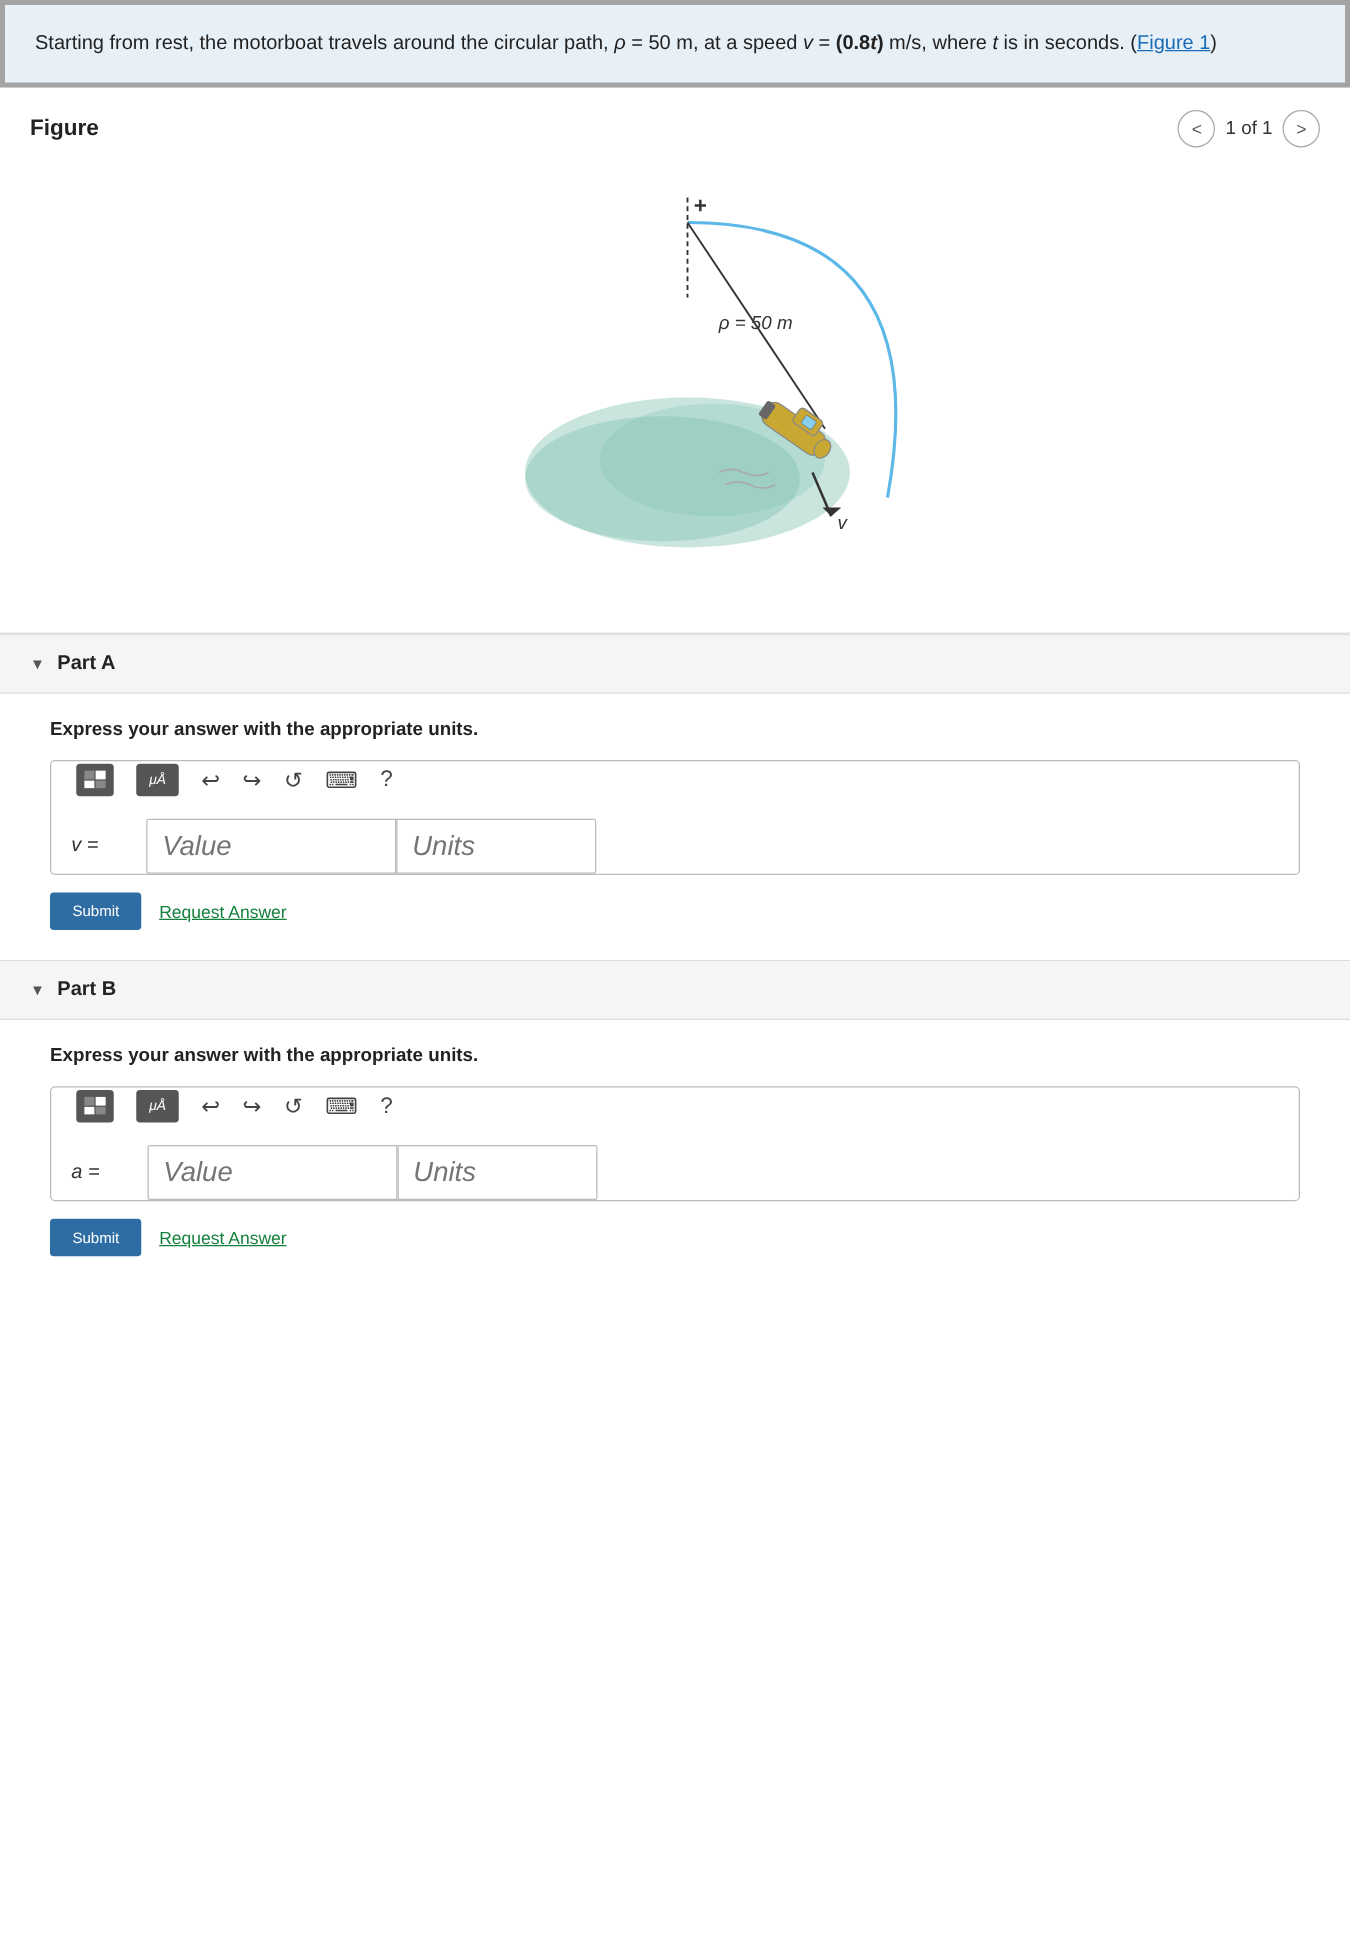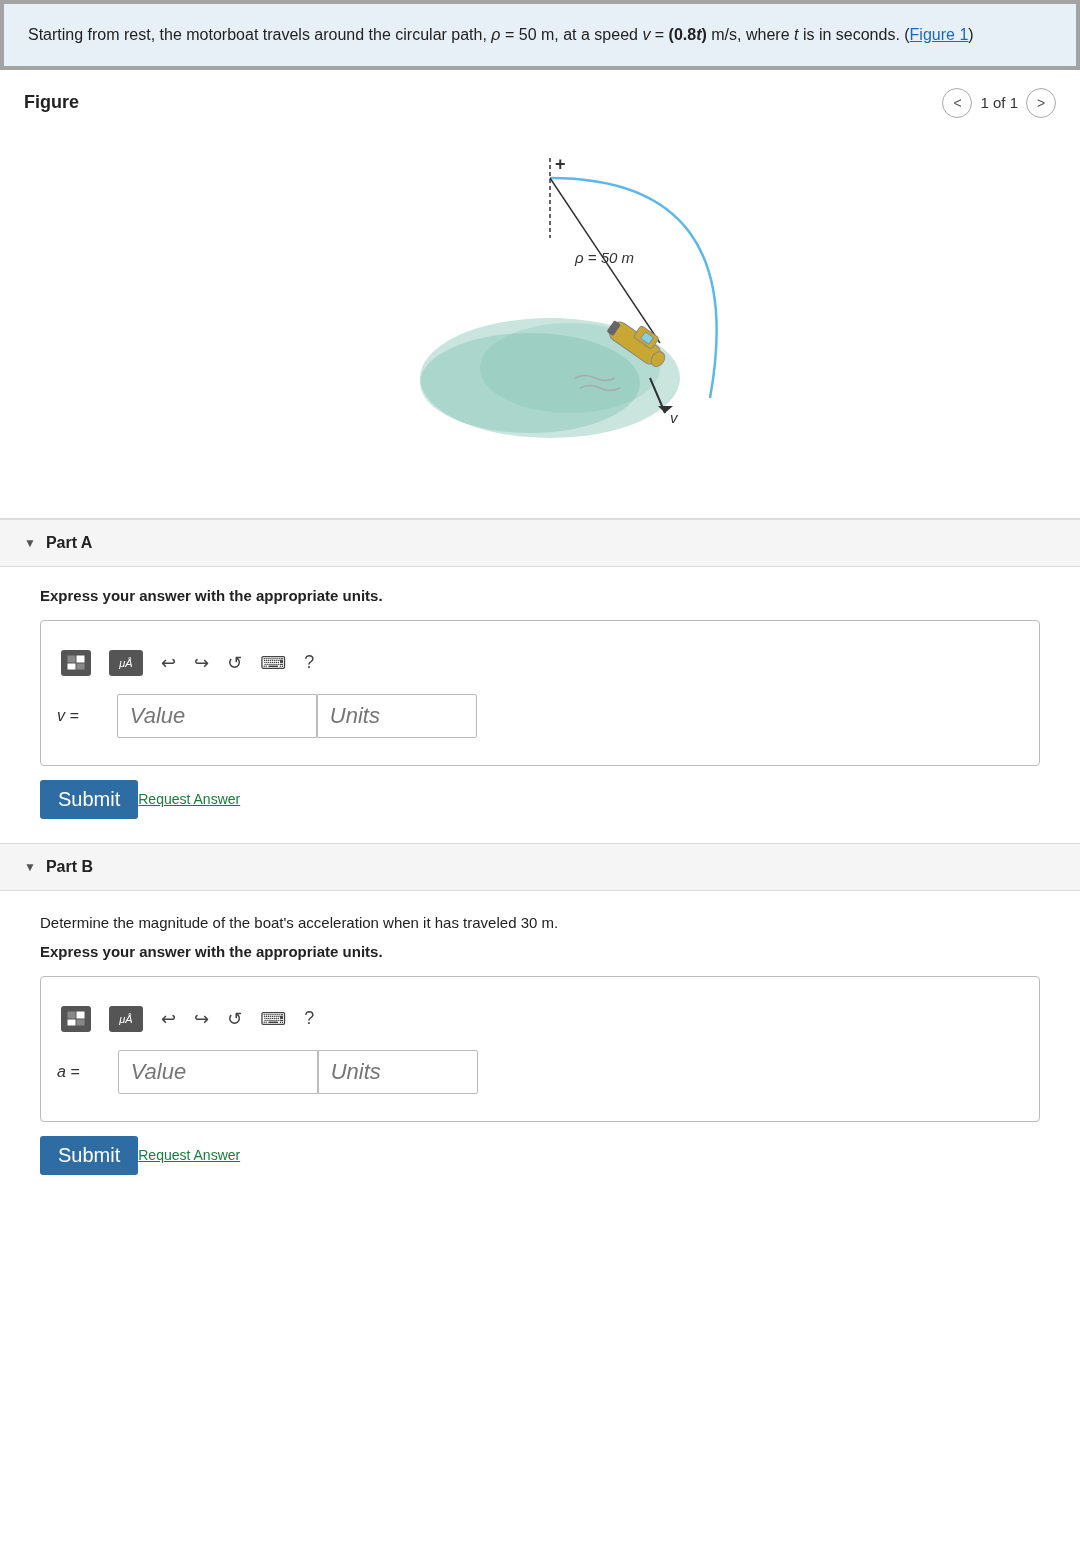--- a/index.html
+++ b/index.html
@@ -21,21 +21,21 @@
       color: #222;
     }
     .problem-banner .figure-link {
       color: #1a6bb5;
       text-decoration: underline;
       cursor: pointer;
     }
 
     
     .figure-section {
-      padding: 18px 24px 20px 24px;
+      padding: 18px 24px 8px 24px;
       border-bottom: 1px solid #ddd;
     }
     .figure-header {
       display: flex;
       align-items: center;
       justify-content: space-between;
       margin-bottom: 10px;
     }
     .figure-title {
       font-weight: bold;
@@ -111,21 +111,21 @@
     .part-instruction {
       font-weight: bold;
       font-size: 15px;
       margin-bottom: 16px;
     }
 
     
     .answer-box {
       border: 1px solid #bbb;
       border-radius: 4px;
-      padding: 27px 16px;
+      padding: 0 16px;
       margin-bottom: 14px;
       background: #fff;
     }
     .answer-toolbar {
       display: flex;
       align-items: center;
       gap: 10px;
       margin-bottom: 12px;
       padding-bottom: 4px;
     }
@@ -203,22 +203,23 @@
       background: #fff;
     }
 
     
     .submit-btn {
       background: #2e6da4;
       color: white;
       border: none;
       border-radius: 3px;
       padding: 8px 18px;
-      font-size: 20px;
-      cursor: pointer;
+      font-size: 12px;
+      cursor: pointer;
+      margin-right: 14px;
     }
     .request-answer-link {
       color: #15803d;
       text-decoration: underline;
       font-size: 14px;
       cursor: pointer;
       background: none;
       border: none;
     }
     .actions-row {
@@ -342,21 +343,20 @@
     </div>
   </div>
 </div>
 
 <div class="part-section">
   <div class="part-header">
     <span class="part-arrow">▼</span>
     <span class="part-title">Part B</span>
   </div>
   <div class="part-body">
-    <p class="part-question">Determine the magnitude of the boat's acceleration when it has traveled 30 m.</p>
     <p class="part-instruction">Express your answer with the appropriate units.</p>
     <div class="answer-box">
       <div class="answer-toolbar">
         <button class="toolbar-btn">
           <span class="toolbar-icon-grid">
             <svg width="18" height="16" viewBox="0 0 18 16">
               <rect x="1" y="1" width="7" height="6" fill="white" opacity="0.3" stroke="white" stroke-width="1"></rect>
               <rect x="10" y="1" width="7" height="6" fill="white" stroke="white" stroke-width="1"></rect>
               <rect x="1" y="9" width="7" height="5" fill="white" stroke="white" stroke-width="1"></rect>
               <rect x="10" y="9" width="7" height="5" fill="white" opacity="0.3" stroke="white" stroke-width="1"></rect>

